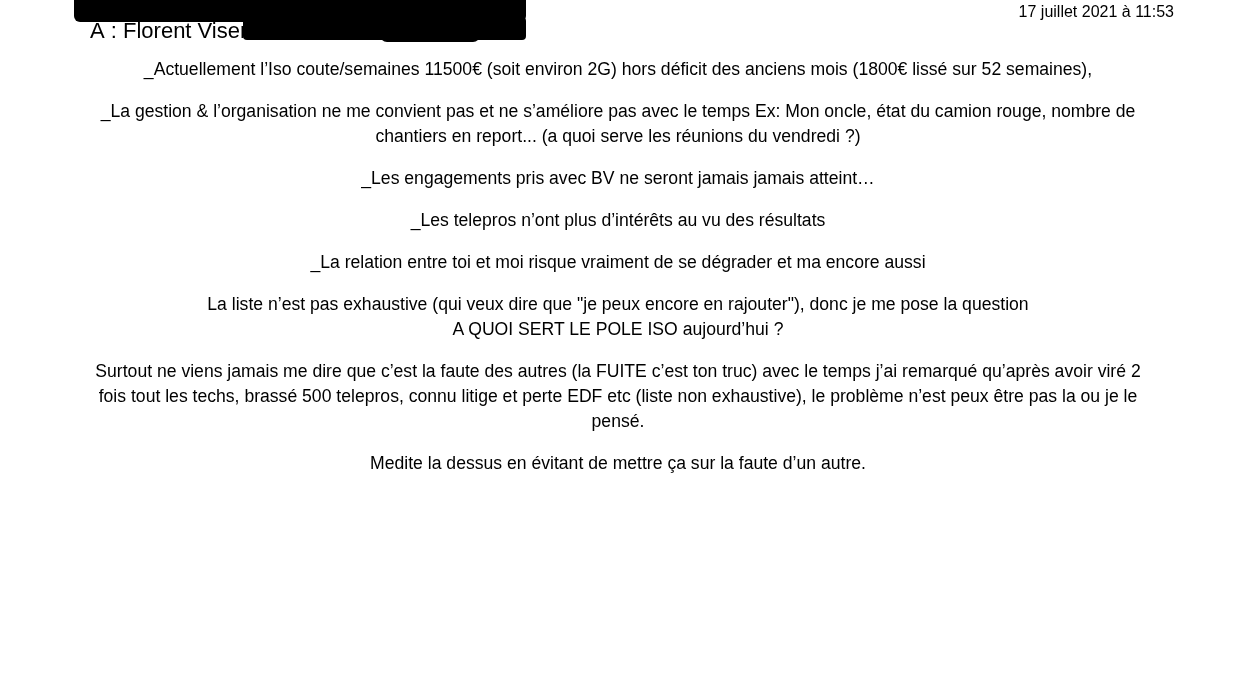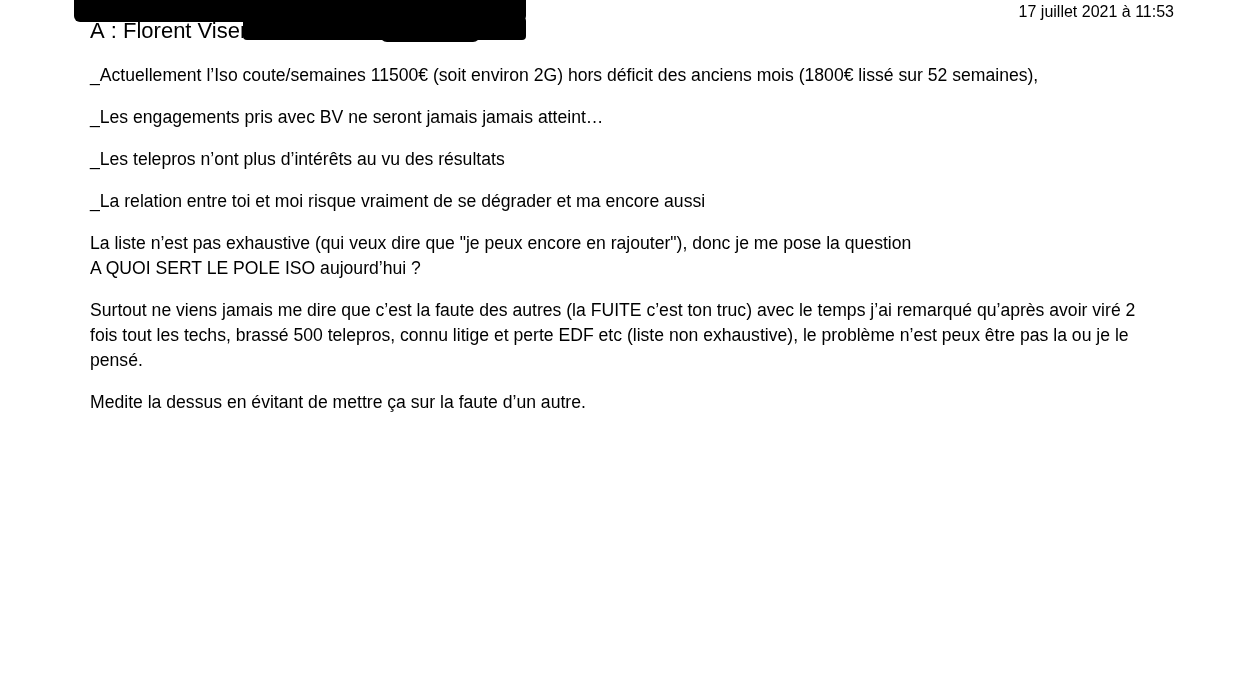--- a/index.html
+++ b/index.html
@@ -65,24 +65,25 @@
     left: 90px;
     top: 19px;
     font-size: 22px;
     line-height: 23px;
     white-space: nowrap;
   }
   
   .body-text {
     position: absolute;
     left: 90px;
-    top: 63px;
+    top: 57px;
     width: 1056px;
     font-size: 17.6px;
     line-height: 25px;
+    text-align: center;
   }
   .para {
     margin: 0 0 17px 0;
   }
   .para.tight {
     margin-bottom: 0;
   }
   .para u {
     text-decoration: underline;
     text-underline-offset: 2px;
@@ -96,20 +97,21 @@
   <div class="header">
     <div class="redaction redact-top"></div>
     <div class="to-line">À : Florent Visentin</div>
     <div class="redaction redact-row"></div>
     <div class="redaction redact-blob"></div>
     <div class="date">17 juillet 2021 à 11:53</div>
   </div>
 
   <div class="body-text">
       <p class="para"><span>_Actuellement l’Iso coute/semaines 11500€ (soit environ 2G) hors déficit des anciens mois (1800€ lissé sur 52 semaines),</span></p>
+      <p class="para"><span>_La gestion &amp; l’organisation ne me convient pas et ne s’améliore pas avec le temps  Ex: Mon oncle, état du camion rouge, nombre de chantiers en report... (a quoi serve les réunions du vendredi ?)</span></p>
       <p class="para"><span>_Les engagements pris avec BV ne seront jamais jamais atteint…</span></p>
       <p class="para"><span>_Les telepros n’ont plus d’intérêts au vu des résultats</span></p>
       <p class="para"><span>_La relation entre toi et moi risque vraiment de se dégrader et ma encore aussi</span></p>
       <p class="para tight"><span>La liste n’est pas exhaustive (qui veux dire que "je peux encore en rajouter"), donc je me pose la question</span></p>
       <p class="para"><span>A QUOI SERT LE POLE ISO aujourd’hui ?</span></p>
       <p class="para"><span>Surtout ne viens jamais me dire que c’est la faute des autres (la FUITE c’est ton truc) avec le temps j’ai remarqué qu’après avoir viré 2 fois tout les techs, brassé 500 telepros, connu litige et perte EDF etc (liste non exhaustive), le problème n’est peux être pas la ou je le pensé.</span></p>
       <p class="para"><span>Medite la dessus en évitant de mettre ça sur la faute d’un autre.</span></p>
     </div>
 
 </div>

